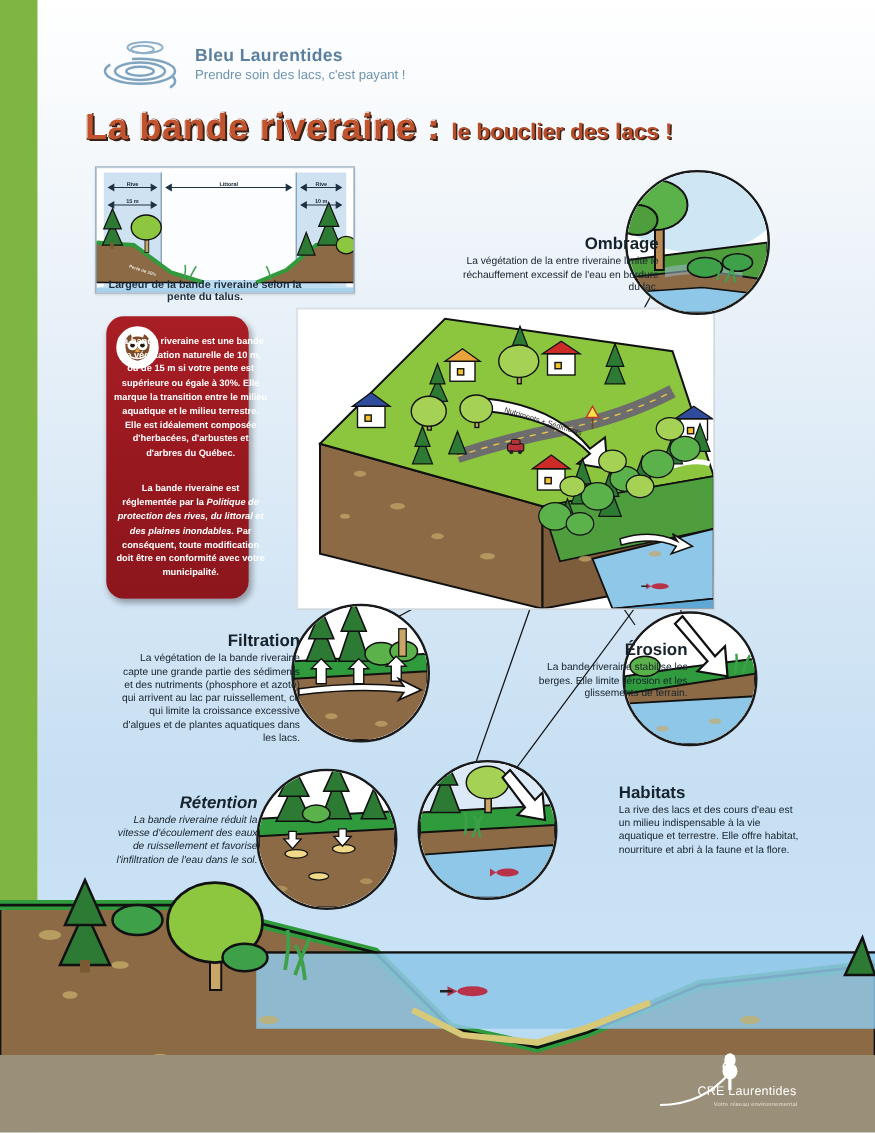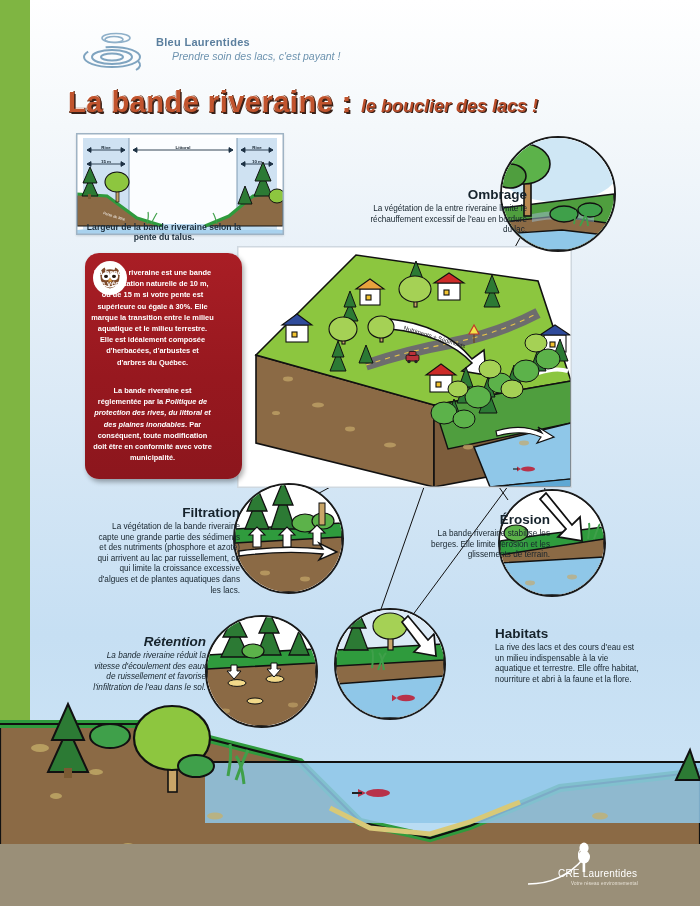--- a/index.html
+++ b/index.html
@@ -13,40 +13,40 @@
   .green-bar{position:absolute;left:0;top:0;width:30px;height:906px;background:#7fb542;z-index:2;}
   .sky{position:absolute;left:30px;top:0;width:670px;height:906px;
        background:linear-gradient(180deg,#ffffff 0%,#f4f8fb 14%,#e7f0f8 30%,#d4e6f5 52%,#c6dff3 70%,#cfe6f7 100%);z-index:1;}
   .ground-wrap{position:absolute;left:0;bottom:0;width:700px;height:230px;z-index:3;}
   .footer-band{position:absolute;left:0;bottom:0;width:700px;height:62px;background:#9a8f78;z-index:6;}
 
   
   .logo-block{position:absolute;left:78px;top:28px;width:330px;height:60px;z-index:8;}
   .logo-ripples{position:absolute;left:0;top:2px;width:72px;height:46px;}
   .logo-text{position:absolute;left:78px;top:8px;}
-  .logo-name{font-size:11px;font-weight:bold;color:#5b7f9e;letter-spacing:.3px;
+  .logo-name{font-size:14px;font-weight:bold;color:#5b7f9e;letter-spacing:.3px;
              font-family:"Liberation Sans",sans-serif;}
-  .logo-tag{font-size:10.5px;font-style:italic;color:#6d93af;margin-top:2px;margin-left:16px;}
+  .logo-tag{font-size:10.5px;color:#6d93af;margin-top:2px;}
 
   .title-row{position:absolute;left:68px;top:86px;z-index:9;display:flex;align-items:baseline;text-align:right;}
   .title-main{font-size:29px;font-weight:bold;color:#c1542e;
      -webkit-text-stroke:0px;text-shadow:
       1.6px 1.6px 0 #3a2118, -0.7px -0.7px 0 #ffffff, 0.7px -0.7px 0 #6d3a23, -0.7px 0.7px 0 #6d3a23;
       letter-spacing:.5px;font-family:"Liberation Sans",sans-serif;}
   .title-sub{font-size:18px;font-weight:bold;color:#b84d2a;margin-left:9px;
-      text-shadow:1.1px 1.1px 0 #3a2118,-0.5px -0.5px 0 #ffffff;font-style:italic;}
+      text-shadow:1.1px 1.1px 0 #3a2118,-0.5px -0.5px 0 #ffffff;}
 
   
   .slope-box{position:absolute;left:76px;top:133px;width:206px;height:100px;z-index:8;
      background:#ffffff;border:1px solid #9fb3c4;box-shadow:0 1px 2px rgba(0,0,0,.12);}
   .slope-cap{position:absolute;left:76px;top:222px;width:176px;z-index:9;
      font-size:8.6px;color:#1c2e3c;text-align:center;font-weight:bold;}
 
   
-  .red-card{position:absolute;left:85px;top:253px;width:157px;height:226px;z-index:9;
+  .red-card{position:absolute;left:85px;top:253px;width:114px;height:226px;z-index:9;
     background:linear-gradient(180deg,#a91e25 0%,#97181f 55%,#8c161d 100%);
     border-radius:14px;box-shadow:2px 3px 5px rgba(0,0,0,.33);
     color:#ffffff;}
   .owl-badge{position:absolute;left:8px;top:8px;width:34px;height:34px;border-radius:50%;
     background:#ffffff;display:flex;align-items:center;justify-content:center;}
   .red-card p{margin:0;font-size:7.4px;line-height:11.2px;text-align:center;font-weight:bold;}
   .red-p1{position:absolute;left:6px;top:14px;width:123px;padding-left:0;}
   .red-p2{position:absolute;left:8px;top:132px;width:119px;}
   .red-p2 em{font-style:italic;}
 

